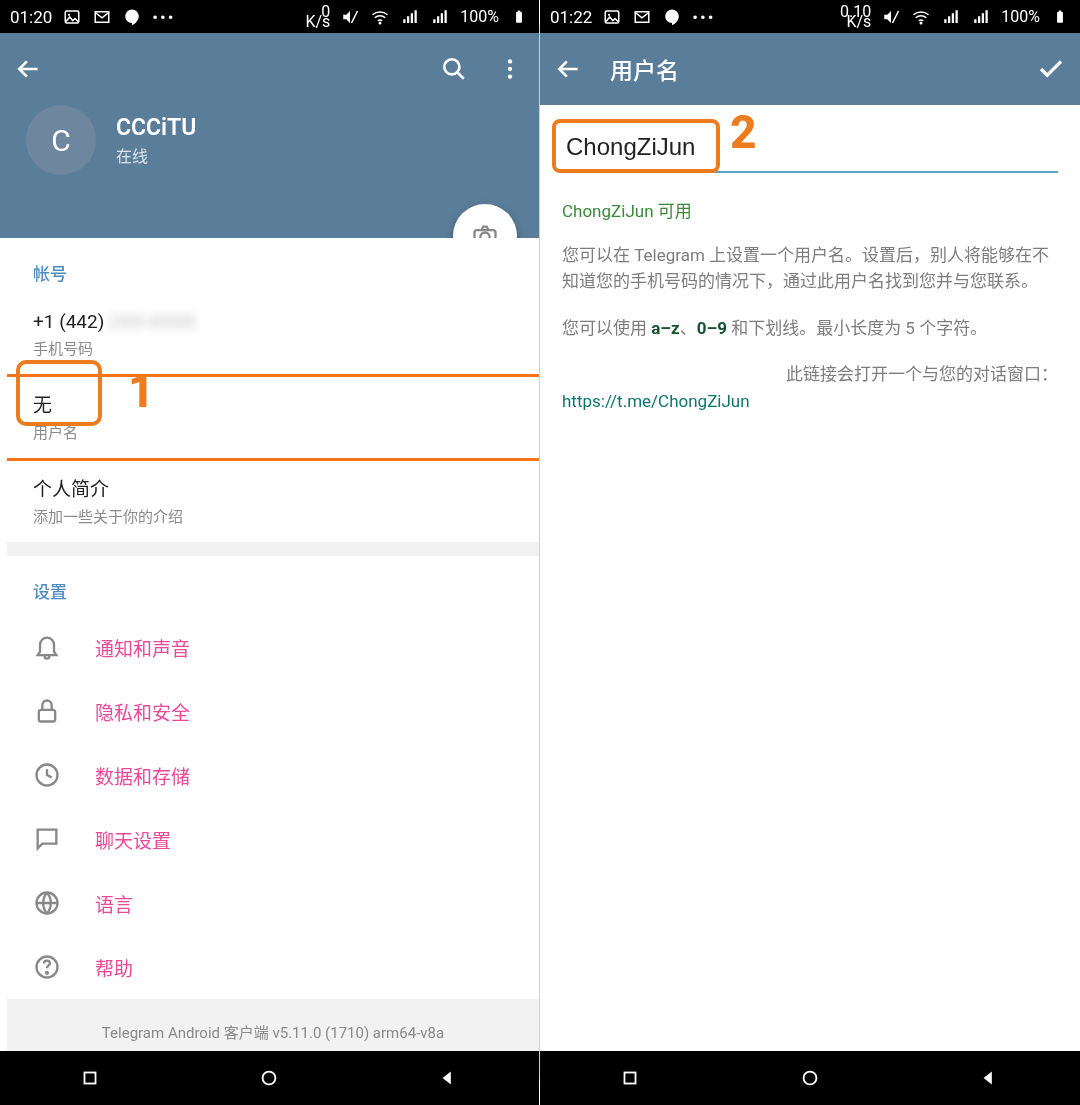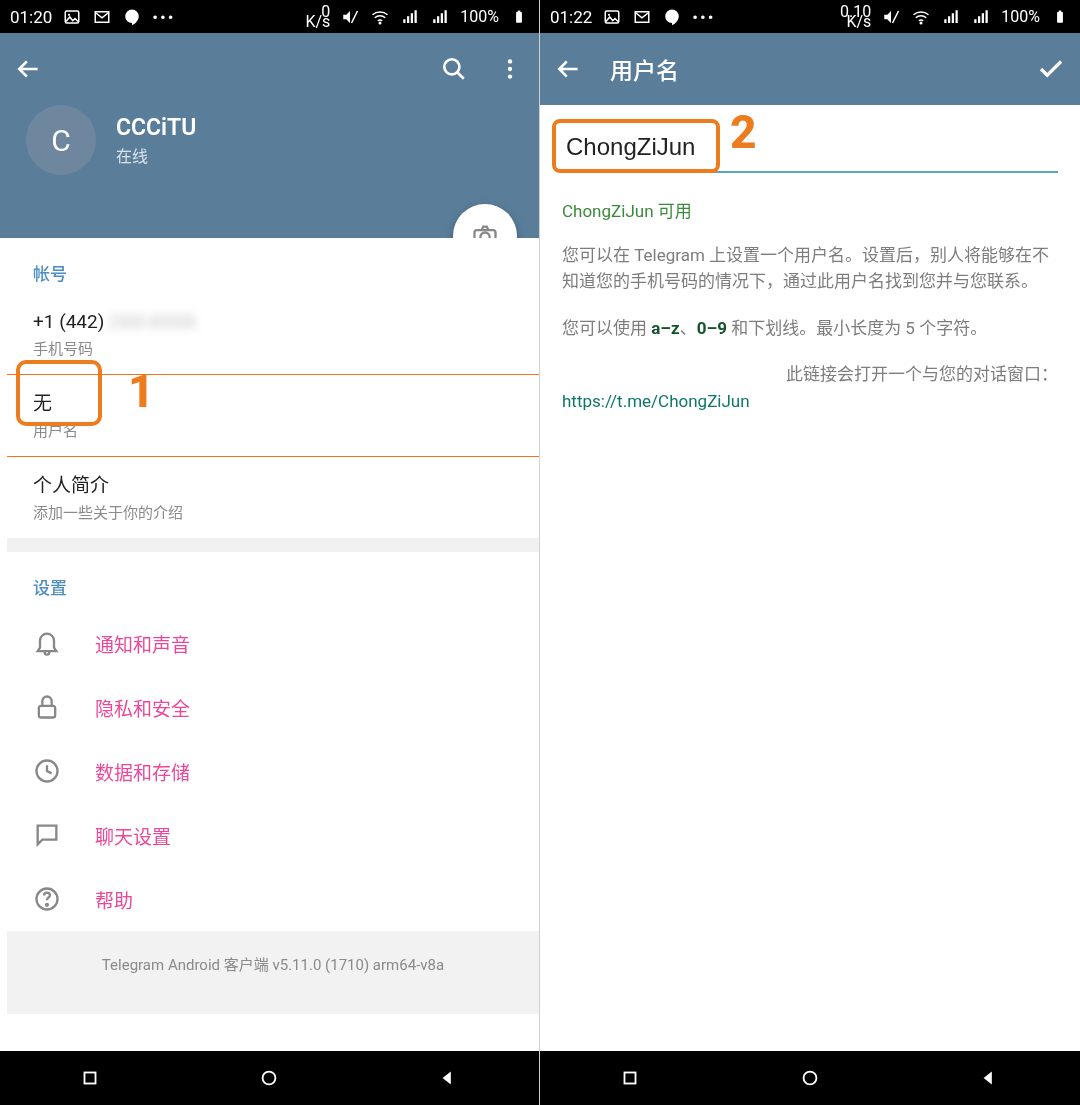--- a/index.html
+++ b/index.html
@@ -5,21 +5,21 @@
   * { box-sizing: border-box; margin: 0; padding: 0; }
   body {
     font-family: -apple-system, Roboto, "Noto Sans CJK SC", "PingFang SC", sans-serif;
     background: #fff;
     width: 1080px;
     height: 1105px;
     display: flex;
     overflow: hidden;
   }
   .phone { width: 540px; height: 1105px; display: flex; flex-direction: column; background: #fff; position: relative; }
-  .phone.left  { border-right: 1px solid #d0d0d0; }
+  .phone.left  { border-right: 1px solid #d0d0d0; border-radius: 30px; }
 
   
   .statusbar {
     height: 33px; background: #000; color: #fff;
     display: flex; align-items: center; justify-content: space-between;
     padding: 0 10px; font-size: 17px; font-weight: 400;
   }
   .statusbar .sb-left, .statusbar .sb-right { display: flex; align-items: center; gap: 10px; }
   .sb-icon { width: 20px; height: 20px; display:inline-flex; align-items:center; justify-content:center; }
   .sb-small { font-size: 11px; text-align:right; line-height:10px; }
@@ -54,21 +54,21 @@
     color:#777;
   }
 
   
   .content { flex:1; overflow:hidden; background:#fff; }
   .section-title {
     padding: 22px 26px 12px; font-size: 17px; color: #4e8dc2; font-weight:500;
   }
   .row {
     padding: 13px 26px 16px;
-    border-bottom: 1px solid #f97316;
+    border-bottom: 3px solid #f97316;
   }
   .row .primary { font-size: 19px; color: #222; }
   .row .secondary { font-size: 15px; color: #8a8a8a; margin-top:4px; }
 
   .blurred { filter: blur(5px); color:#bbb; display:inline-block; }
 
   .highlight-box {
     border: 4px solid #ec7c1d; border-radius: 10px;
     position:absolute; pointer-events:none;
   }
@@ -278,20 +278,29 @@
         <svg viewBox="0 0 24 24" width="28" height="28" fill="none" stroke="#888" stroke-width="2">
             <path d="M4 4h16v12H8l-4 4z"></path>
           </svg>
       </span>
       <span class="label">聊天设置</span>
     </div>
     <div class="setting-item">
       <span class="setting-icon">
         <svg viewBox="0 0 24 24" width="28" height="28" fill="none" stroke="#888" stroke-width="2">
             <circle cx="12" cy="12" r="9"></circle>
+            <path d="M3 12h18M12 3a14 14 0 010 18M12 3a14 14 0 000 18"></path>
+          </svg>
+      </span>
+      <span class="label">语言</span>
+    </div>
+    <div class="setting-item">
+      <span class="setting-icon">
+        <svg viewBox="0 0 24 24" width="28" height="28" fill="none" stroke="#888" stroke-width="2">
+            <circle cx="12" cy="12" r="9"></circle>
             <path d="M9.5 9a2.5 2.5 0 115 0c0 1.5-2.5 2-2.5 4"></path>
             <circle cx="12" cy="17" r="0.8" fill="#888"></circle>
           </svg>
       </span>
       <span class="label">帮助</span>
     </div>
 
     <div class="version">Telegram Android 客户端 v5.11.0 (1710) arm64-v8a</div>
   </div>
 

